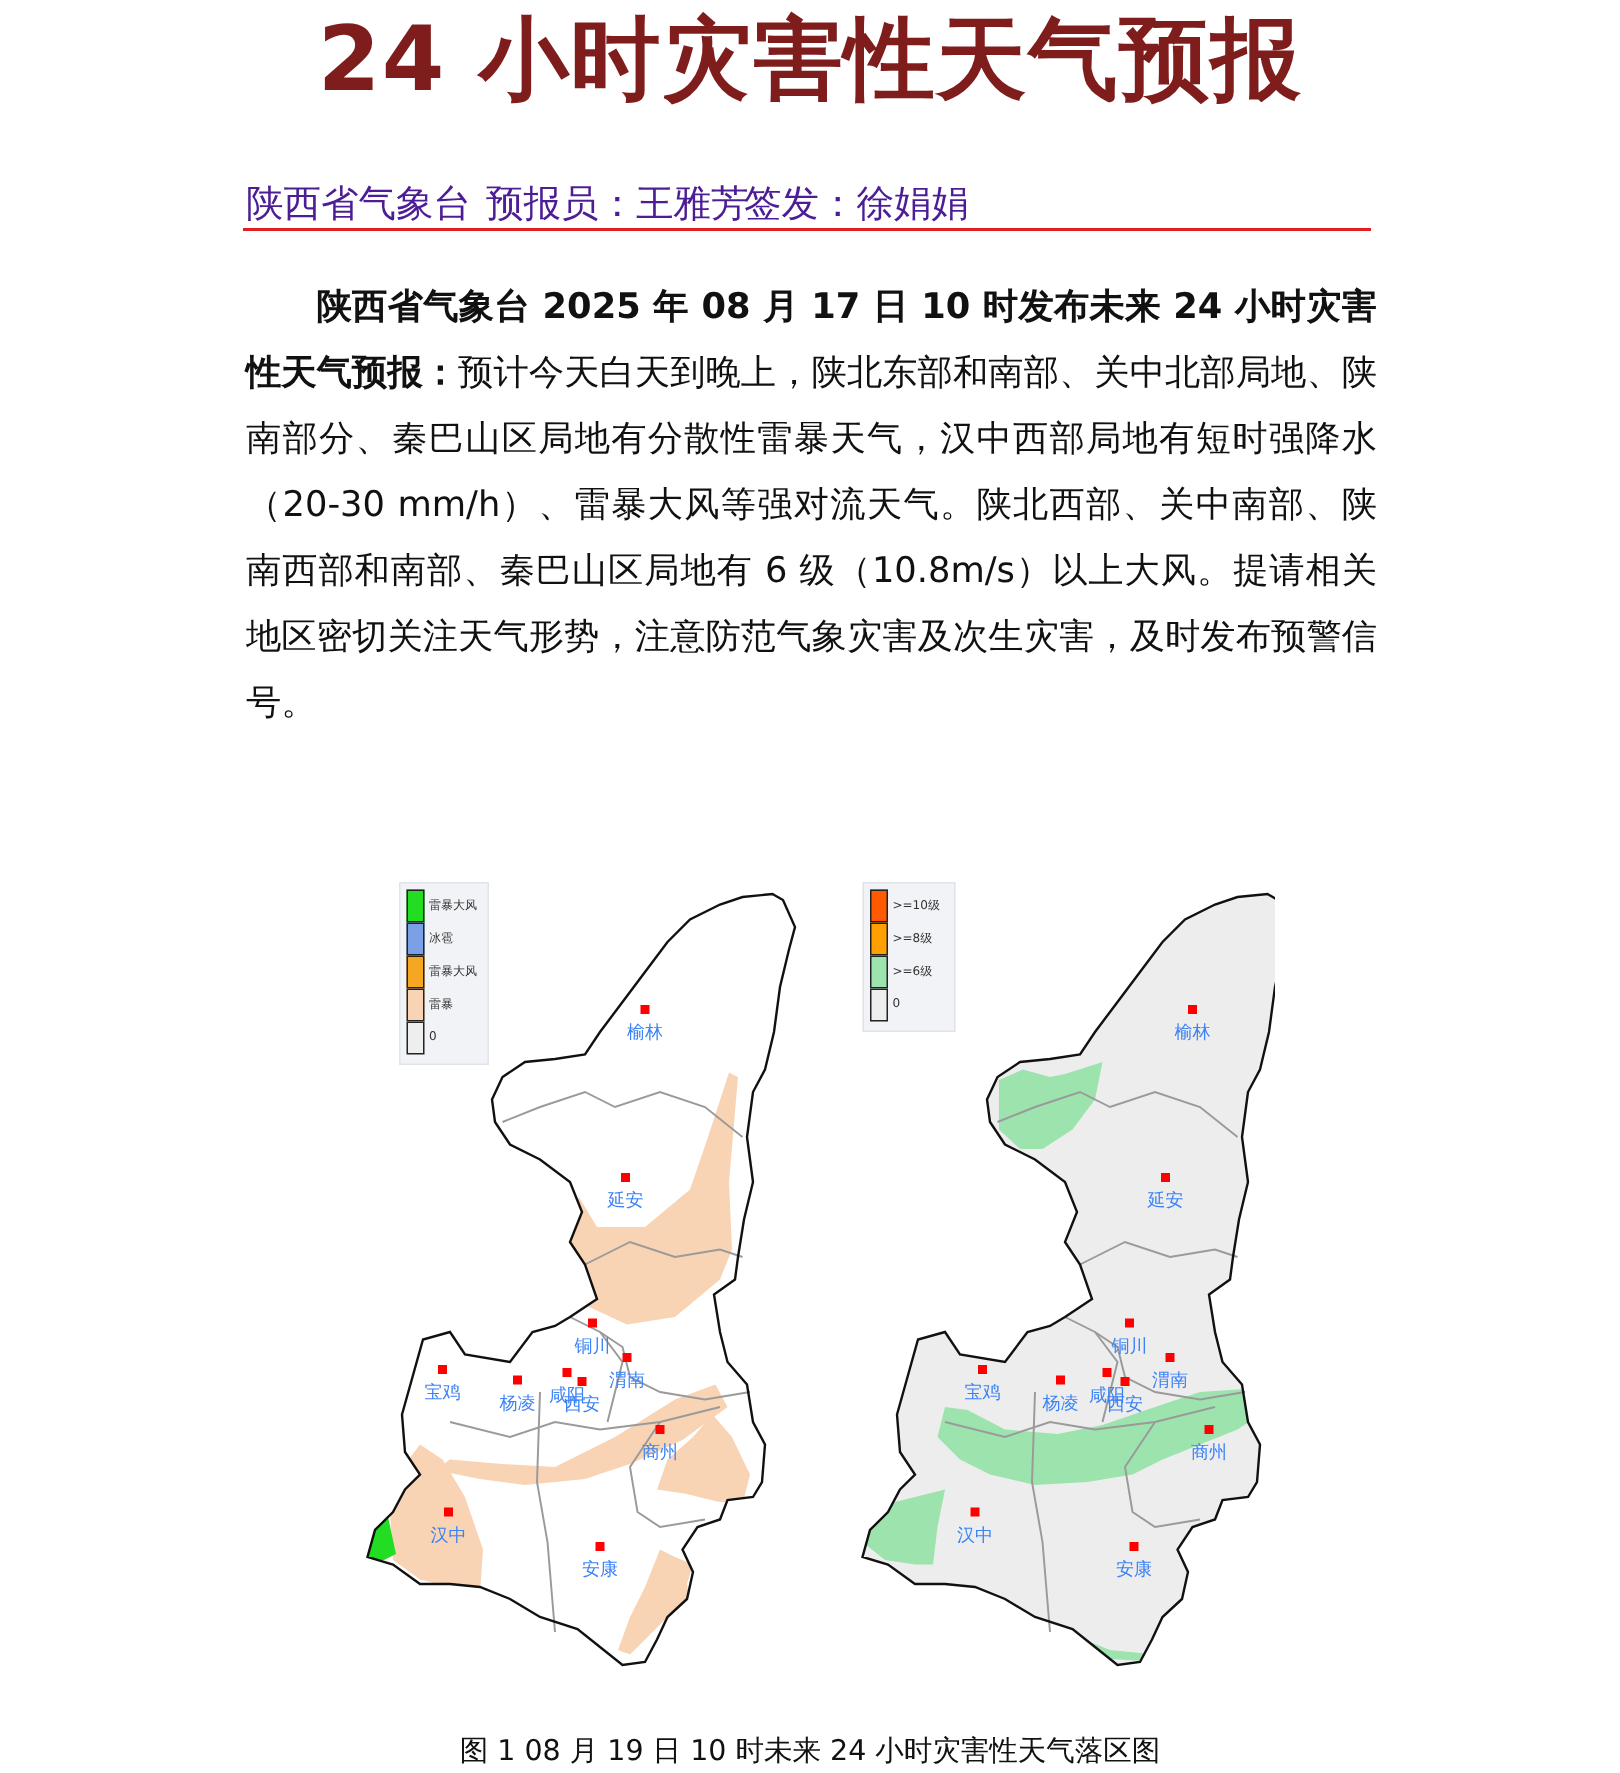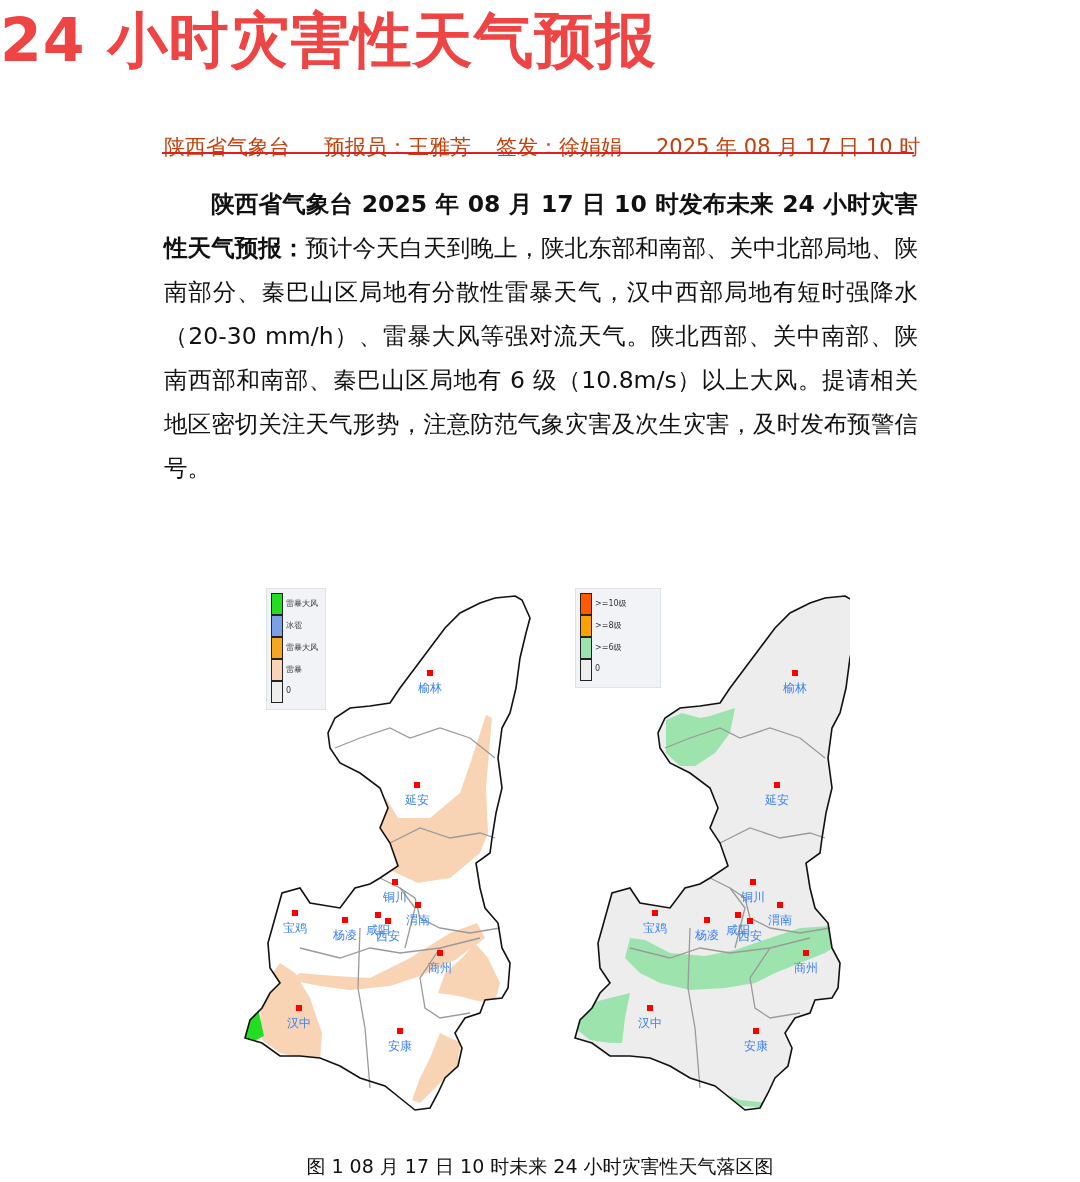--- a/index.html
+++ b/index.html
@@ -1,18 +1,18 @@
 <!DOCTYPE html>
 <html><head>
 <meta charset="utf-8">
 <style>
   html, body { margin:0; padding:0; background:#ffffff; }
   body { width:1080px; height:1182px; position:relative; overflow:hidden; font-family:"DejaVu Sans", sans-serif; color:#111; }
-  .title { position:absolute; top:4px; left:0; width:1080px; text-align:left; font-size:60px; font-weight:bold; color:#ef4444; letter-spacing:1px; line-height:72px; }
-  .meta-line { position:absolute; top:133px; left:164px; width:752px; height:32px; font-size:21px; color:#c2410c; white-space:nowrap; }
+  .title { position:absolute; top:4px; left:0; width:1080px; text-align:center; font-size:60px; font-weight:bold; color:#7f1d1d; letter-spacing:1px; line-height:72px; }
+  .meta-line { position:absolute; top:119px; left:164px; width:752px; height:32px; font-size:25px; color:#4c1d95; white-space:nowrap; }
   .meta-line span { position:absolute; top:0; }
   .meta-rule { position:absolute; top:152px; left:162px; width:752px; height:2px; background:#e02020; }
   .body-text { position:absolute; top:182px; left:164px; width:754px; font-size:23.5px; line-height:44px; text-align:justify; text-indent:2em; }
   .body-text b { font-weight:bold; }
   .map { position:absolute; top:588px; }
   .map svg { display:block; }
   .legend { position:absolute; background:#f1f3f7; border:1px solid #e0e4ea; }
   .legend .row { position:absolute; left:0; height:22px; }
   .legend .sw { position:absolute; left:4px; width:12px; height:22px; border:1px solid #222; box-sizing:border-box; }
   .legend .lbl { position:absolute; left:19px; top:5px; font-size:8px; color:#333; white-space:nowrap; }
@@ -22,21 +22,20 @@
 </style>
 </head>
 <body>
 
 <div class="title">24 小时灾害性天气预报</div>
 
 <div class="meta-line">
   <span style="left:0">陕西省气象台</span>
   <span style="left:160px">预报员：王雅芳</span>
   <span style="left:332px">签发：徐娟娟</span>
-  <span style="left:492px">2025 年 08 月 17 日 10 时</span>
 </div>
 <div class="meta-rule"></div>
 
 <div class="body-text"><b>陕西省气象台 2025 年 08 月 17 日 10 时发布未来 24 小时灾害性天气预报：</b><span>预计今天白天到晚上，陕北东部和南部、关中北部局地、陕南部分、秦巴山区局地有分散性雷暴天气，汉中西部局地有短时强降水（20-30 mm/h）、雷暴大风等强对流天气。陕北西部、关中南部、陕南西部和南部、秦巴山区局地有 6 级（10.8m/s）以上大风。提请相关地区密切关注天气形势，注意防范气象灾害及次生灾害，及时发布预警信号。</span></div>
 
 <div class="map" id="map0" style="left:240px">
     <svg width="310" height="530">
       <defs>
         <clipPath id="clip0">
           <polygon points="275,8 282,12 290,30 286,45 280,70 276,100 270,125 262,140 258,170 262,200 256,225 252,250 250,265 236,275 240,300 245,320 258,335 262,360 270,375 268,400 262,410 245,412 240,425 225,430 215,445 222,460 218,478 205,490 198,505 190,520 175,522 160,510 145,498 120,490 100,478 80,470 60,468 40,468 22,455 5,450 10,432 22,420 30,405 40,395 30,380 28,355 35,330 42,305 60,300 70,315 100,320 115,300 130,296 140,290 158,278 150,255 140,240 148,220 140,200 120,185 100,175 90,160 88,145 95,130 110,120 130,118 150,115 160,100 175,80 190,60 205,40 220,25 240,15 255,10"></polygon>
@@ -114,21 +113,21 @@
         <polyline points="95,160 120,150 150,140 170,150 200,140 230,150 255,170" fill="none" stroke="#9a9a9a" stroke-width="1.3"></polyline>
         <polyline points="150,255 180,240 210,250 240,245 255,250" fill="none" stroke="#9a9a9a" stroke-width="1.3"></polyline>
         <polyline points="140,290 160,300 175,310 180,330 200,340 230,345 260,340" fill="none" stroke="#9a9a9a" stroke-width="1.3"></polyline>
         <polyline points="60,360 100,370 130,360 160,365 200,360 240,350" fill="none" stroke="#9a9a9a" stroke-width="1.3"></polyline>
         <polyline points="120,340 118,400 125,440 130,500" fill="none" stroke="#9a9a9a" stroke-width="1.3"></polyline>
         <polyline points="160,300 175,320 170,340 165,360" fill="none" stroke="#9a9a9a" stroke-width="1.3"></polyline>
         <polyline points="200,360 180,390 185,420 200,430 230,425" fill="none" stroke="#9a9a9a" stroke-width="1.3"></polyline>
         <polygon points="275,8 282,12 290,30 286,45 280,70 276,100 270,125 262,140 258,170 262,200 256,225 252,250 250,265 236,275 240,300 245,320 258,335 262,360 270,375 268,400 262,410 245,412 240,425 225,430 215,445 222,460 218,478 205,490 198,505 190,520 175,522 160,510 145,498 120,490 100,478 80,470 60,468 40,468 22,455 5,450 10,432 22,420 30,405 40,395 30,380 28,355 35,330 42,305 60,300 70,315 100,320 115,300 130,296 140,290 158,278 150,255 140,240 148,220 140,200 120,185 100,175 90,160 88,145 95,130 110,120 130,118 150,115 160,100 175,80 190,60 205,40 220,25 240,15 255,10" fill="none" stroke="#111" stroke-width="1.6"></polygon>
       </g>
     </svg>
-    <div class="legend" style="left: 35px; top: 0px; width: 60px; height: 98px; padding-left: 24px;">
+    <div class="legend" style="left: 35px; top: 0px; width: 60px; height: 98px;">
       <div class="row" style="top: 4px;">
         <div class="sw" style="background: rgb(255, 90, 0);"></div>
         <div class="lbl">&gt;=10级</div>
       </div>
       <div class="row" style="top: 26px;">
         <div class="sw" style="background: rgb(255, 159, 0);"></div>
         <div class="lbl">&gt;=8级</div>
       </div>
       <div class="row" style="top: 48px;">
         <div class="sw" style="background: rgb(157, 227, 173);"></div>
@@ -145,13 +144,13 @@
     <div class="city" style="left: 103px; top: 332px;"><div class="dot" style="left: 9px; top: -10px;"></div><span>宝鸡</span></div>
     <div class="city" style="left: 155px; top: 339px;"><div class="dot" style="left: 9px; top: -10px;"></div><span>杨凌</span></div>
     <div class="city" style="left: 186px; top: 334px;"><div class="dot" style="left: 9px; top: -10px;"></div><span>咸阳</span></div>
     <div class="city" style="left: 198px; top: 340px;"><div class="dot" style="left: 9px; top: -10px;"></div><span>西安</span></div>
     <div class="city" style="left: 228px; top: 324px;"><div class="dot" style="left: 9px; top: -10px;"></div><span>渭南</span></div>
     <div class="city" style="left: 254px; top: 372px;"><div class="dot" style="left: 9px; top: -10px;"></div><span>商州</span></div>
     <div class="city" style="left: 98px; top: 427px;"><div class="dot" style="left: 9px; top: -10px;"></div><span>汉中</span></div>
     <div class="city" style="left: 204px; top: 450px;"><div class="dot" style="left: 9px; top: -10px;"></div><span>安康</span></div>
   </div>
 
-<div class="caption">图 1 08 月 17 日 10 时未来 24 小时灾害性天气落区图</div>
+<div class="caption">图 1 08 月 19 日 10 时未来 24 小时灾害性天气落区图</div>
 
 </body></html>

